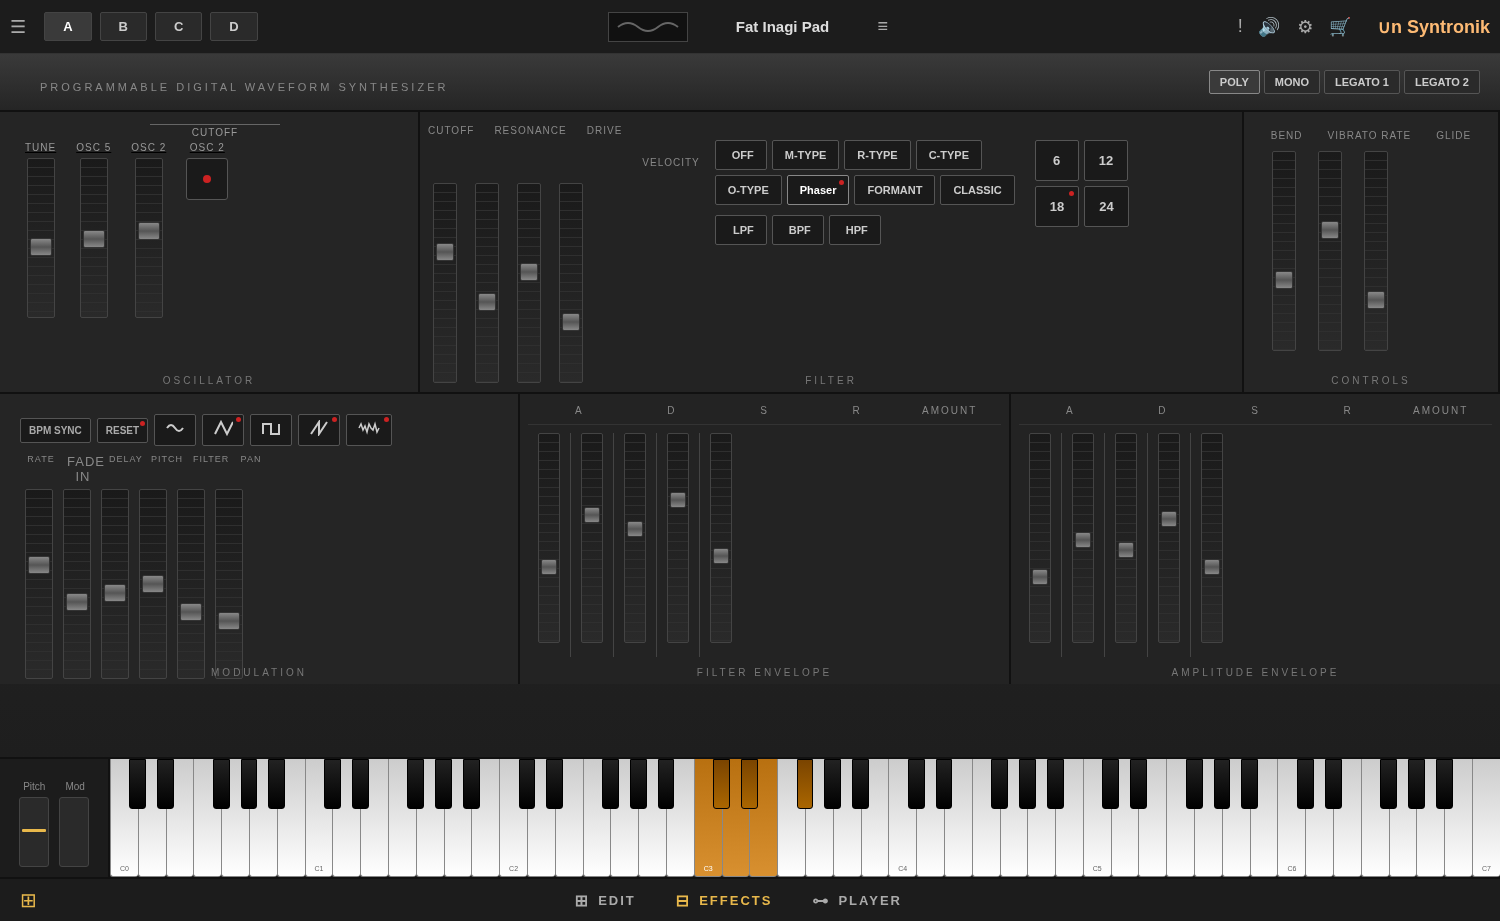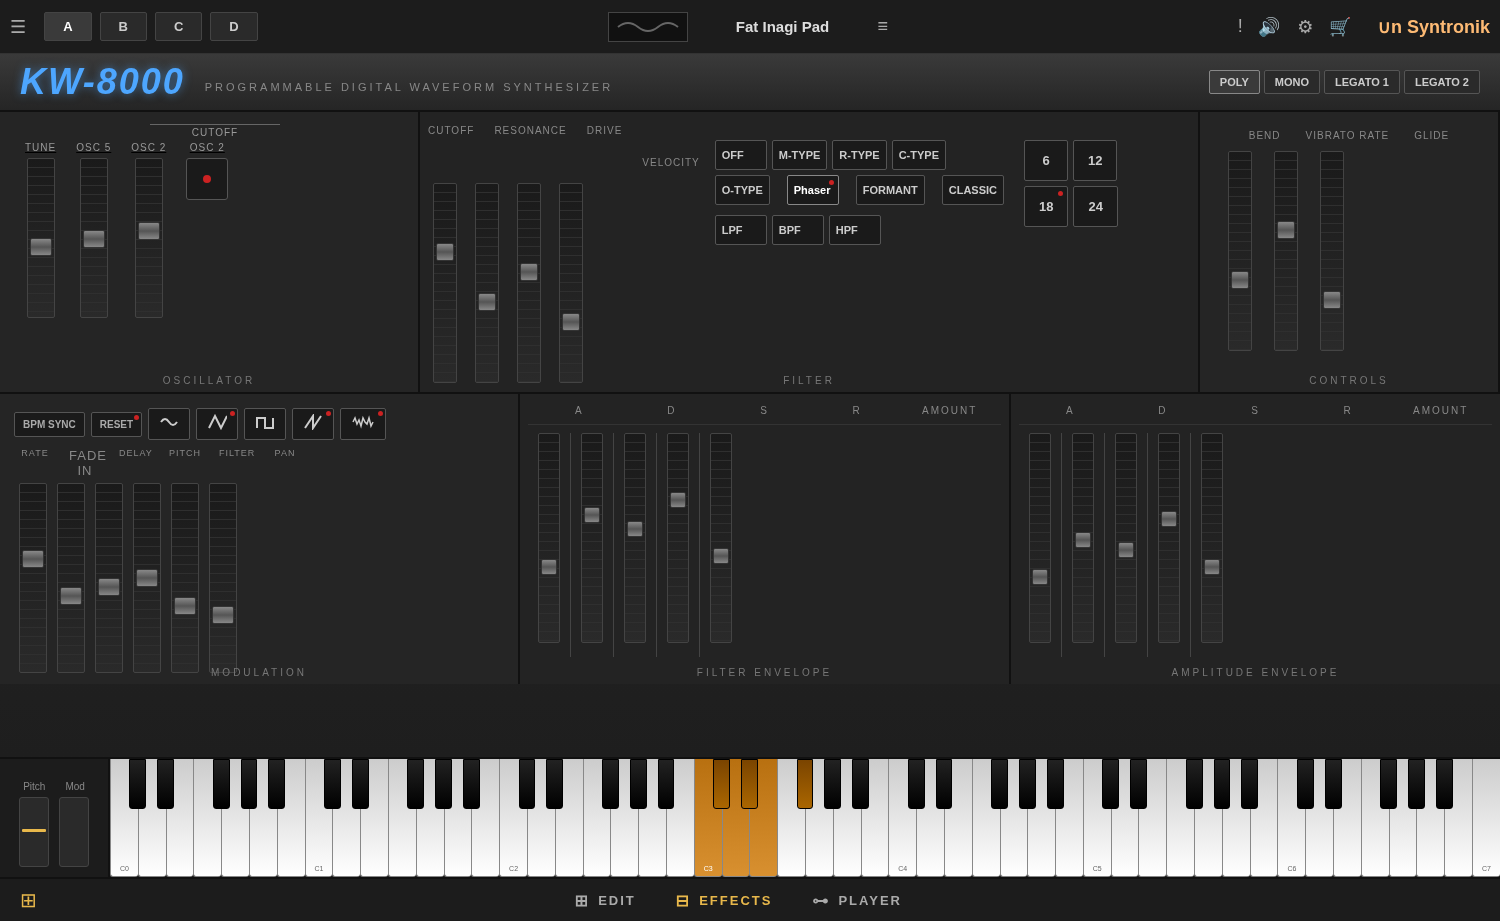--- a/index.html
+++ b/index.html
@@ -126,22 +126,22 @@
     }
 
     
     .filter-panel {
       flex: 1;
       background: #232323;
     }
     .filter-btn {
       background: #1a1a1a; border: 1px solid #555;
       color: #ccc; font-size: 11px; font-weight: bold;
-      padding: 8px 6px; cursor: pointer; border-radius: 2px;
-      min-width: 52px; text-align: left;
+      padding: 8px 12px; cursor: pointer; border-radius: 2px;
+      min-width: 52px; text-align: right;
     }
     .filter-btn.active { color: #fff; border-color: #888; }
     .filter-btn.has-dot { position: relative; }
     .filter-btn.has-dot::before {
       content: ''; position: absolute; top: 4px; right: 4px;
       width: 5px; height: 5px; background: #cc2222; border-radius: 50%;
     }
     .pole-btn {
       background: #1a1a1a; border: 1px solid #555;
       color: #ccc; font-size: 13px; font-weight: bold;
@@ -149,35 +149,35 @@
       min-width: 44px; text-align: center;
     }
     .pole-btn.has-dot { position: relative; }
     .pole-btn.has-dot::before {
       content: ''; position: absolute; top: 4px; right: 4px;
       width: 5px; height: 5px; background: #cc2222; border-radius: 50%;
     }
 
     
     .controls-panel {
-      width: 300px;
+      width: 256px;
       background: #252525;
     }
 
     
     .synth-panels2 {
       display: flex; height: 290px;
     }
 
     
     .mod-panel {
       width: 520px;
       background: #252525;
       border-right: 2px solid #111;
-      padding: 14px;
+      padding: 20px;
       position: relative;
     }
     .mod-top { display: flex; align-items: center; gap: 6px; margin-bottom: 8px; }
     .mod-btn {
       background: #1a1a1a; border: 1px solid #555;
       color: #aaa; font-size: 10px; font-weight: bold;
       padding: 6px 8px; cursor: pointer; border-radius: 2px;
     }
     .wave-btn {
       background: #1a1a1a; border: 1px solid #555;
@@ -313,21 +313,20 @@
     <span class="top-icon">🔊</span>
     <span class="top-icon">⚙</span>
     <span class="top-icon">🛒</span>
     <span class="brand-logo">∪n Syntronik</span>
   </div>
 </div>
 
 <div class="synth-area">
 
   <div class="synth-header">
-    <span class="synth-logo">KW-8000</span>
     <span class="synth-subtitle">PROGRAMMABLE DIGITAL WAVEFORM SYNTHESIZER</span>
     <div class="poly-buttons">
       <button class="poly-btn active">POLY</button>
       <button class="poly-btn">MONO</button>
       <button class="poly-btn">LEGATO 1</button>
       <button class="poly-btn">LEGATO 2</button>
     </div>
   </div>
 
   <div class="synth-panels">
@@ -400,21 +399,21 @@
           </div>
         </div>
 
         <div style="display:flex; flex-direction:column; gap:5px; padding:20px 5px 5px;">
           <div style="display:flex; gap:5px;">
             <button class="filter-btn">OFF</button>
             <button class="filter-btn">M-TYPE</button>
             <button class="filter-btn">R-TYPE</button>
             <button class="filter-btn">C-TYPE</button>
           </div>
-          <div style="display:flex; gap:17px;">
+          <div style="display:flex; gap:5px;">
             <button class="filter-btn">O-TYPE</button>
             <button class="filter-btn has-dot active">Phaser</button>
             <button class="filter-btn">FORMANT</button>
             <button class="filter-btn">CLASSIC</button>
           </div>
           <div style="display:flex; gap:5px; margin-top:5px;">
             <button class="filter-btn">LPF</button>
             <button class="filter-btn">BPF</button>
             <button class="filter-btn">HPF</button>
           </div>
@@ -494,21 +493,21 @@
           <span class="dot"></span>
         </button>
         <button class="wave-btn">
           <svg width="24" height="16" viewBox="0 0 24 16">
               <path d="M2,8 L4,4 L6,10 L8,6 L10,12 L12,4 L14,8 L16,10 L18,4 L20,12 L22,8" stroke="#ccc" stroke-width="1.5" fill="none"></path>
             </svg>
           <span class="dot"></span>
         </button>
       </div>
 
-      <div style="display:flex; gap:18px; padding:0 5px 5px;">
+      <div style="display:flex; gap:10px; padding:0 5px 5px;">
         <span style="color:#888;font-size:9px;letter-spacing:1px;width:32px;text-align:center;">RATE</span>
         <span style="color:#888;font-size:13px;letter-spacing:1px;width:32px;text-align:center;">FADE IN</span>
         <span style="color:#888;font-size:9px;letter-spacing:1px;width:32px;text-align:center;">DELAY</span>
         <span style="color:#888;font-size:9px;letter-spacing:1px;width:32px;text-align:center;">PITCH</span>
         <span style="color:#888;font-size:9px;letter-spacing:1px;width:32px;text-align:center;">FILTER</span>
         <span style="color:#888;font-size:9px;letter-spacing:1px;width:32px;text-align:center;">PAN</span>
       </div>
 
       <div style="display:flex; gap:10px; padding:0 5px;">
         <div class="vfader" style="height:190px;">

